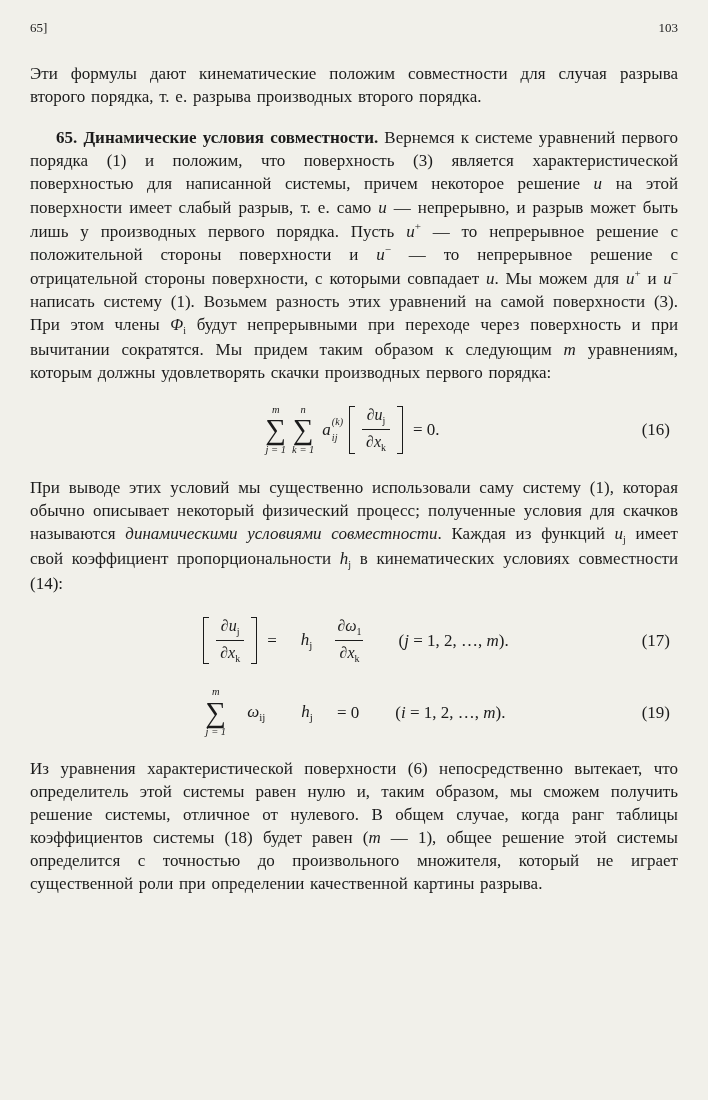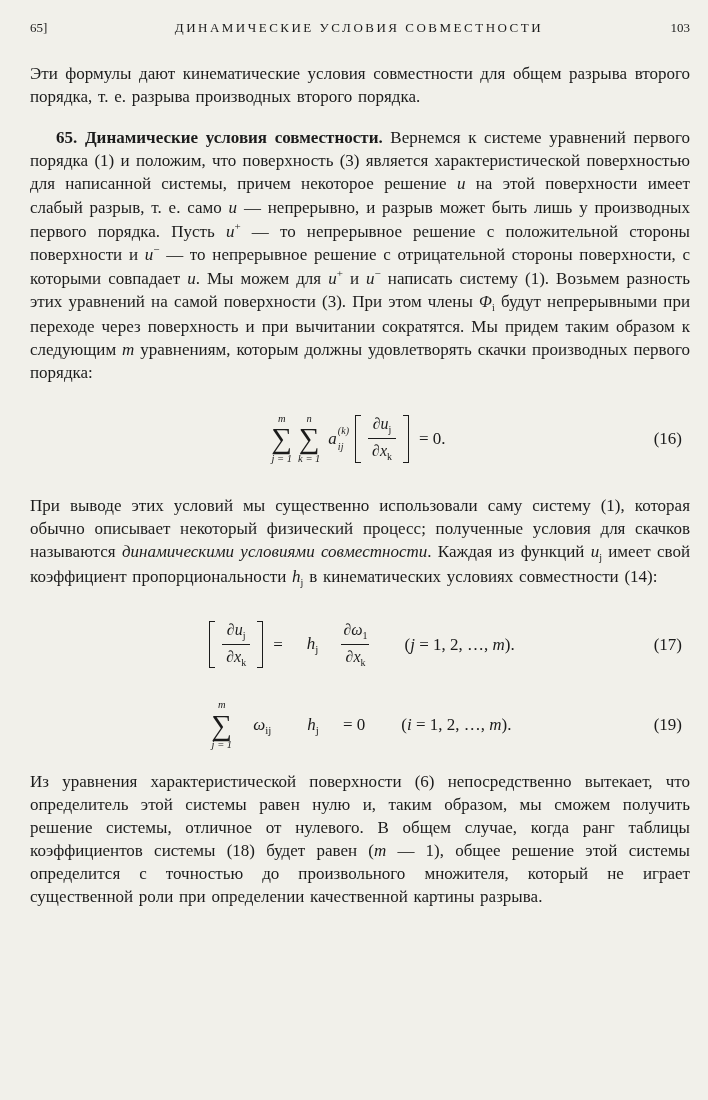--- a/index.html
+++ b/index.html
@@ -7,21 +7,21 @@
     padding: 0;
     background: #efeee8;
   }
   .page {
     width: 708px;
     min-height: 1100px;
     box-sizing: border-box;
     background: #f1f0ea;
     color: #1b1b1b;
     font-family: "Liberation Serif", "DejaVu Serif", serif;
-    padding: 20px 18px 24px 30px;
+    padding: 20px 30px 24px 30px;
   }
   
   .running-head {
     display: flex;
     justify-content: space-between;
     align-items: baseline;
     font-size: 13px;
     margin-bottom: 26px;
   }
   .head-title {
@@ -83,21 +83,21 @@
     margin: 0 3px;
     font-size: 16px;
     line-height: 1.1;
   }
   .frac .num { padding: 0 4px 3px 4px; }
   .frac .den { padding: 3px 4px 0 4px; border-top: 1.4px solid #1b1b1b; text-align: center; }
   .frac sub { font-size: 10px; }
   .brk {
     display: inline-flex;
     align-items: center;
-    margin: 13px 4px;
+    margin: 4px 4px;
   }
   .brk::before {
     content: "";
     align-self: stretch;
     width: 5px;
     border: 1.6px solid #1b1b1b;
     border-right: 0;
     margin-right: 4px;
   }
   .brk::after {
@@ -128,27 +128,26 @@
   .mid { margin: 0 6px; }
   .cond { margin-left: 30px; white-space: nowrap; }
 </style>
 </head>
 <body>
 
 <div class="page">
 
   <header class="running-head">
     <span>65]</span>
-    <span class="head-title">ДИНАМИЧЕСКИЕ УСЛОВИЯ СОВМЕСТНОСТИ</span>
     <span>103</span>
   </header>
 
   <main>
 
-    <p class="bodytext"><span>Эти формулы дают кинематические условия совместности для общем разрыва второго порядка, т. е. разрыва производных второго порядка.</span></p>
+    <p class="bodytext"><span>Эти формулы дают кинематические положим совместности для случая разрыва второго порядка, т. е. разрыва производных второго порядка.</span></p>
 
     <p class="bodytext indent"><span class="bold">65. Динамические условия совместности.</span><span> Вернемся к системе уравнений первого порядка (1) и положим, что поверхность (3) является характеристической поверхностью для написанной системы, причем некоторое решение </span><i class="var">u</i><span> на этой поверхности имеет слабый разрыв, т. е. само </span><i class="var">u</i><span> — непрерывно, и разрыв может быть лишь у производных первого порядка. Пусть </span><i class="var">u</i><sup>+</sup><span> — то непрерывное решение с положительной стороны поверхности и </span><i class="var">u</i><sup>−</sup><span> — то непрерывное решение с отрицательной стороны поверхности, с которыми совпадает </span><i class="var">u</i><span>. Мы можем для </span><i class="var">u</i><sup>+</sup><span> и </span><i class="var">u</i><sup>−</sup><span> написать систему (1). Возьмем разность этих уравнений на самой поверхности (3). При этом члены </span><i class="var">Φ</i><sub class="small">i</sub><span> будут непрерывными при переходе через поверхность и при вычитании сократятся. Мы придем таким образом к следующим </span><i class="var">m</i><span> уравнениям, которым должны удовлетворять скачки производных первого порядка:</span></p>
 
     <div class="formula">
       <span class="sum">
         <span class="lim">m</span>
         <span class="sigma">∑</span>
         <span class="lim">j = 1</span>
       </span>
       <span class="sum">

